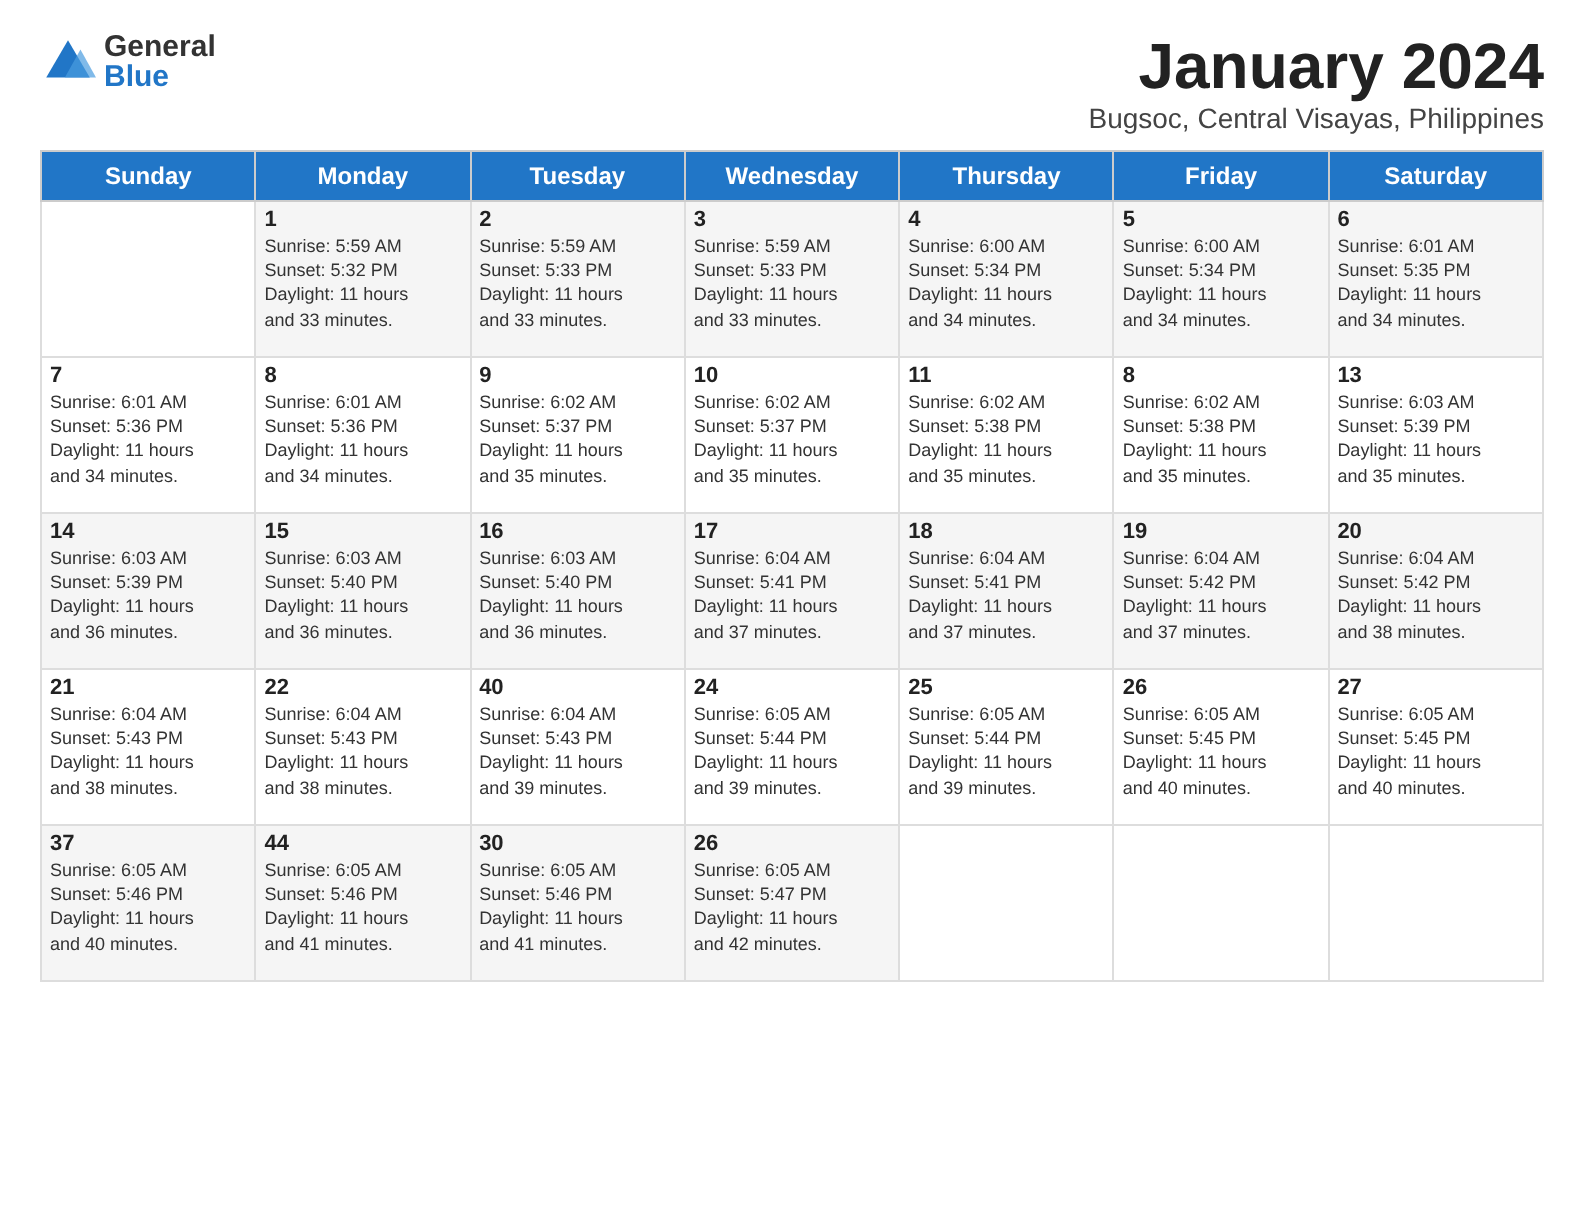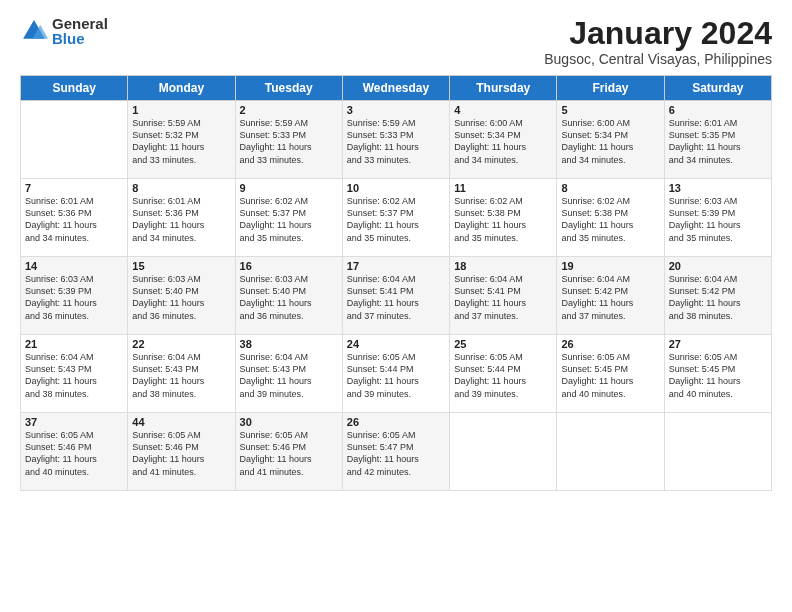--- a/index.html
+++ b/index.html
@@ -226,21 +226,21 @@
         <tr>
           <td>
             <span class="day-number">21</span>
             <div class="cell-text"><span>Sunrise: 6:04 AM</span><br><span>Sunset: 5:43 PM</span><br><span>Daylight: 11 hours</span><br><span>and 38 minutes.</span></div>
           </td>
           <td>
             <span class="day-number">22</span>
             <div class="cell-text"><span>Sunrise: 6:04 AM</span><br><span>Sunset: 5:43 PM</span><br><span>Daylight: 11 hours</span><br><span>and 38 minutes.</span></div>
           </td>
           <td>
-            <span class="day-number">38</span>
+            <span class="day-number">40</span>
             <div class="cell-text"><span>Sunrise: 6:04 AM</span><br><span>Sunset: 5:43 PM</span><br><span>Daylight: 11 hours</span><br><span>and 39 minutes.</span></div>
           </td>
           <td>
             <span class="day-number">24</span>
             <div class="cell-text"><span>Sunrise: 6:05 AM</span><br><span>Sunset: 5:44 PM</span><br><span>Daylight: 11 hours</span><br><span>and 39 minutes.</span></div>
           </td>
           <td>
             <span class="day-number">25</span>
             <div class="cell-text"><span>Sunrise: 6:05 AM</span><br><span>Sunset: 5:44 PM</span><br><span>Daylight: 11 hours</span><br><span>and 39 minutes.</span></div>
           </td>

